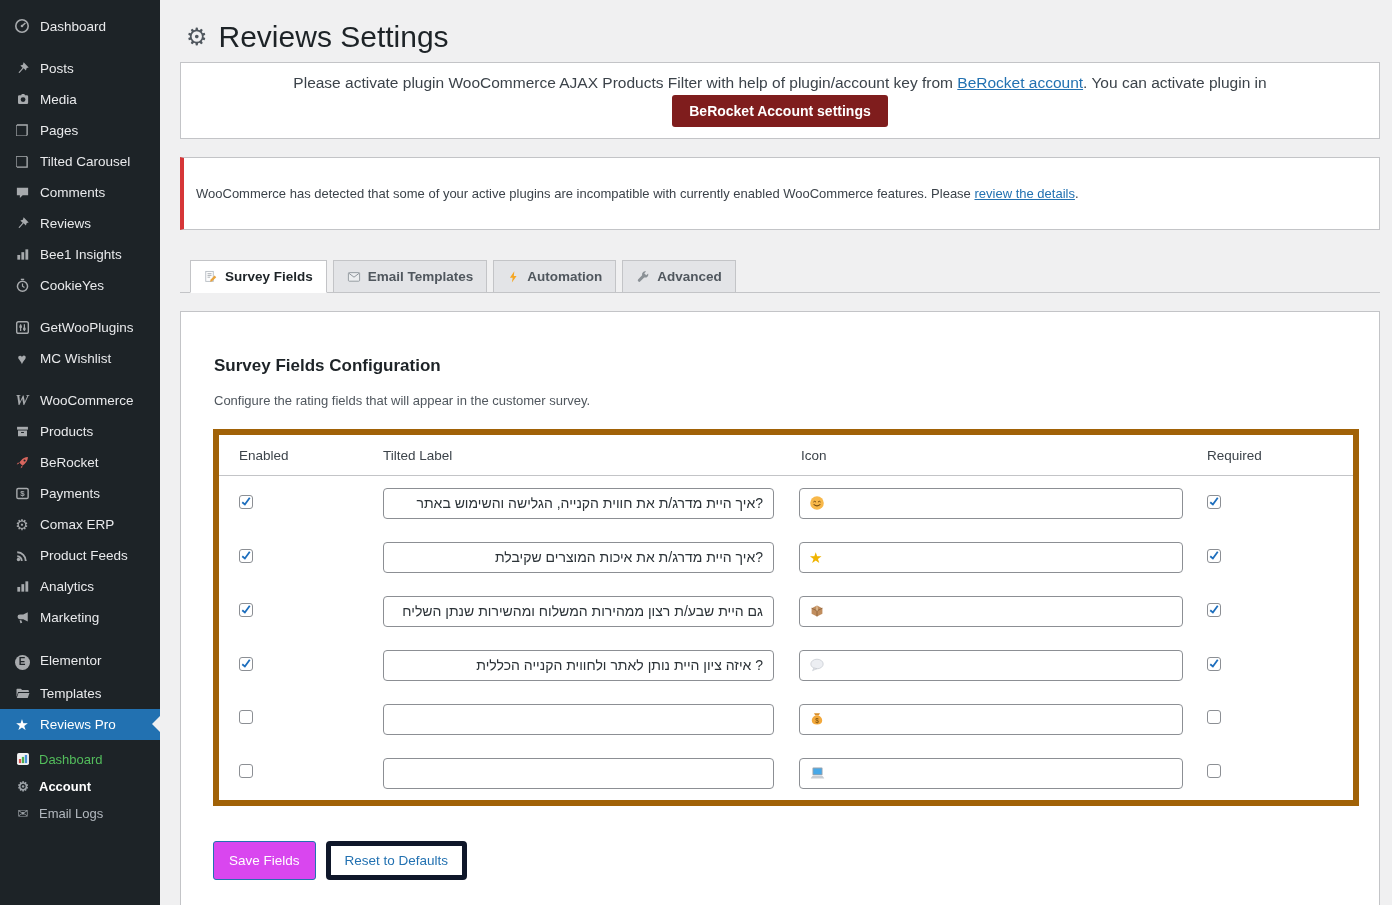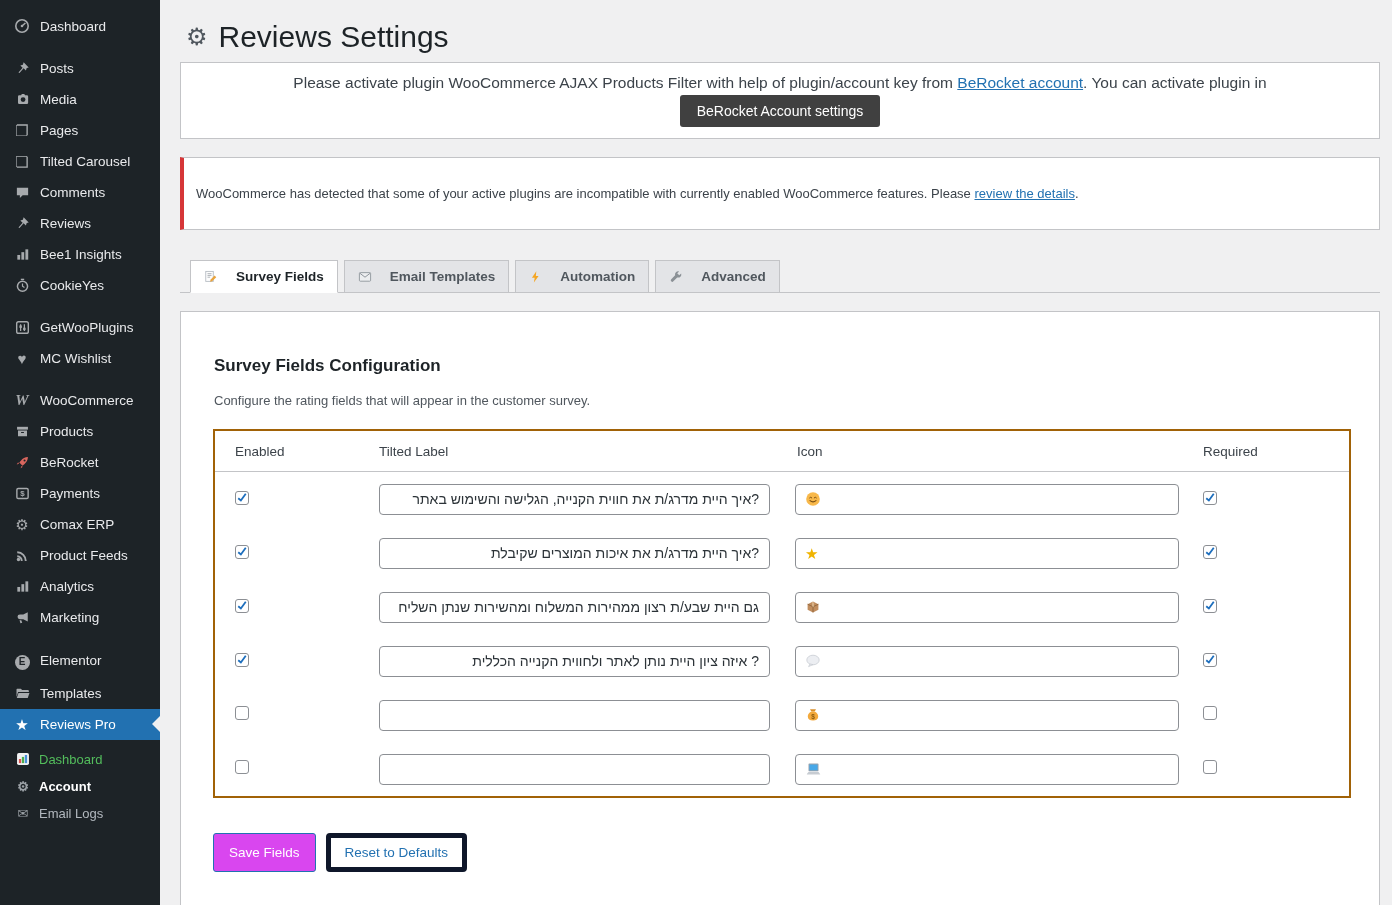--- a/index.html
+++ b/index.html
@@ -31,37 +31,37 @@
   
   .main { position:absolute; left:160px; top:0; width:1232px; height:905px; padding:0; }
   .inner { padding:0 12px 0 20px; }
   .title-row { display:flex; align-items:center; gap:11px; padding:20px 0 8px 6px; }
   .title-row h1 { margin:0; font-size:30px; font-weight:400; color:#1d2327; }
   .gear-big { font-size:24px; color:#50575e; line-height:1; }
 
   .notice1 { background:#fff; border:1px solid #c3c4c7; text-align:center; padding:10px 10px 11px; }
   .notice1 p { margin:1px 0 3px; font-size:15.5px; color:#3c434a; }
   .link { color:#2271b1; text-decoration:underline; cursor:pointer; }
-  .btn-red { display:inline-block; background:#404040; color:#fff; font-weight:normal; font-size:14px;
+  .btn-red { display:inline-block; background:#7f1d1d; color:#fff; font-weight:bold; font-size:14px;
     padding:8px 17px; border-radius:3px; cursor:pointer; }
 
   .notice2 { background:#fff; border:1px solid #c3c4c7; border-left:4px solid #d63638;
     padding:28px 12px; margin-top:18px; font-size:13px; color:#3c434a; }
 
   .tabs { margin-top:30px; padding-left:10px; border-bottom:1px solid #c3c4c7; display:flex; gap:6px; align-items:flex-end; }
-  .tab { display:flex; gap:18px; align-items:center; padding:8px 13px; background:#e3e4e7;
+  .tab { display:flex; gap:7px; align-items:center; padding:8px 13px; background:#e3e4e7;
     border:1px solid #c3c4c7; margin-bottom:-1px; font-size:13.5px; font-weight:600; color:#50575e; cursor:pointer; }
   .tab.active { background:#fff; border-bottom-color:#fff; color:#1d2327; }
   .tab .tic { display:flex; }
 
   .content { background:#fff; border:1px solid #c3c4c7; margin-top:18px; padding:30px 32px; height:543px; }
   .content h2 { margin:14px 0 0 1px; font-size:17px; font-weight:600; color:#1d2327; }
   .desc { margin:17px 0 0 1px; font-size:13px; color:#50575e; }
 
-  .ftable { margin-top:21px; border:2px solid #a16207; width:1134px; }
+  .ftable { margin-top:21px; border:6px solid #a16207; width:1134px; }
   .thead, .trow { display:grid; grid-template-columns:164px 416px 408px 146px; align-items:center; }
   .thead { height:40px; border-bottom:1px solid #c3c4c7; font-size:13.5px; color:#3c434a; }
   .thead .c1, .trow .c1 { padding-left:20px; }
   .thead .c3 { padding-left:2px; }
   .trow { height:54px; }
 
   .txt { width:369px; height:29px; border:1px solid #8c8f94; border-radius:4px; padding:0 10px;
     font-size:14px; color:#2c3338; font-family:"Liberation Sans", sans-serif; background:#fff; box-sizing:content-box; outline:none; }
   .icon-box { width:373px; height:29px; border:1px solid #8c8f94; border-radius:4px; background:#fff;
     display:flex; align-items:center; padding-left:9px; cursor:text; }

